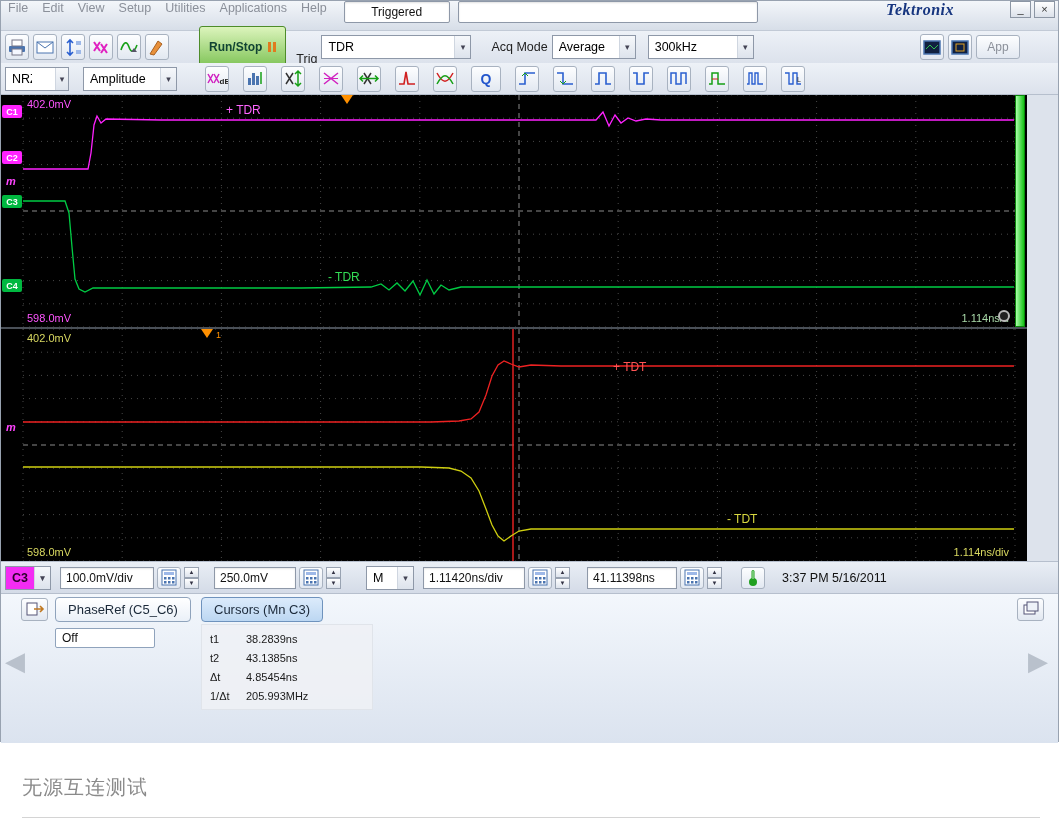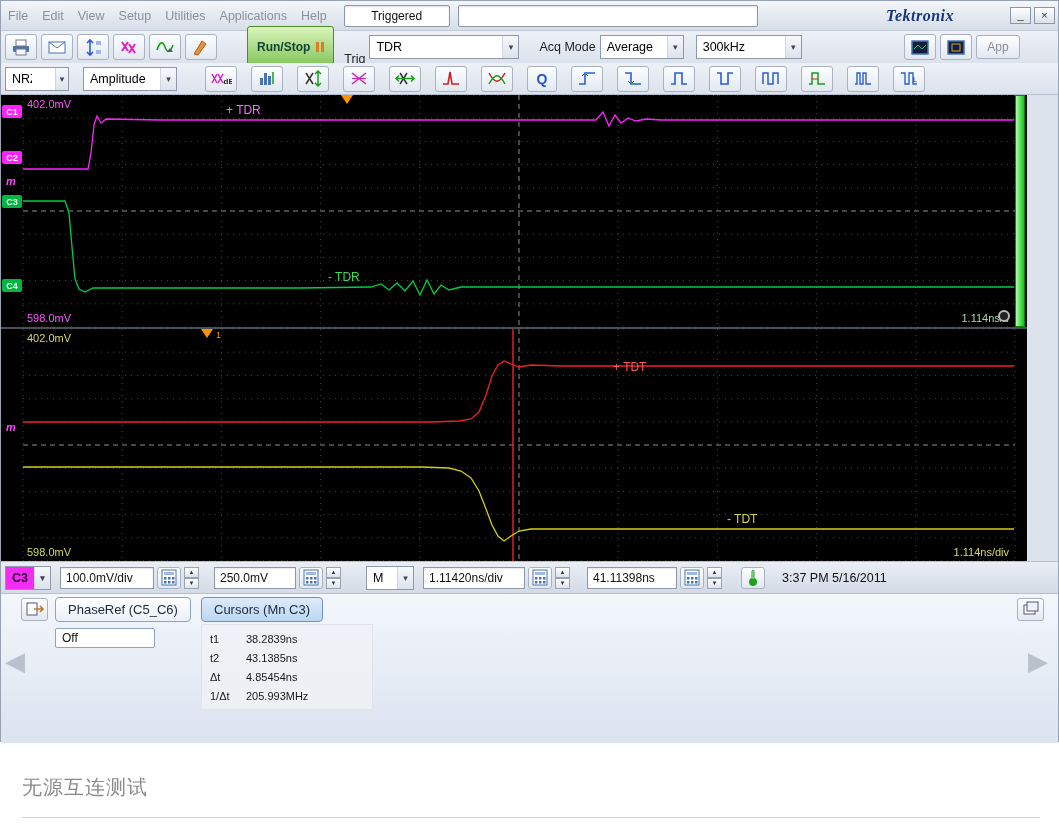--- a/index.html
+++ b/index.html
@@ -1,32 +1,32 @@
 <!DOCTYPE html>
 <html><head>
 <meta charset="utf-8">
 <style>
   *{margin:0;padding:0;box-sizing:border-box;}
   html,body{width:1059px;height:828px;background:#fff;font-family:"Liberation Sans",sans-serif;}
   .stage{position:relative;width:1059px;height:828px;background:#fff;overflow:hidden;}
   .window{position:absolute;left:0;top:0;width:1059px;height:742px;background:#dde3ec;border:1px solid #98a2b0;}
   
-  .menubar{position:absolute;left:0;top:0;width:100%;height:30px;background:linear-gradient(#f3f6fa,#d7dee8);display:flex;align-items:center;border-bottom:1px solid #c2cad6;}
+  .menubar{position:absolute;left:0;top:0;width:100%;height:30px;background:linear-gradient(#f3f6fa,#d7dee8);display:flex;align-items:flex-start;border-bottom:1px solid #c2cad6;}
   .menus{display:flex;align-items:center;}
   .menu-item{color:#8b909a;font-size:12.5px;padding:0 7px;cursor:default;}
   .status-box{height:22px;background:#fff;border:1px solid #8e98a8;border-radius:2px;font-size:12px;color:#111;display:flex;align-items:center;justify-content:center;box-shadow:inset 0 1px 2px rgba(0,0,0,.12);}
   .status-box.trig{width:106px;margin-left:10px;}
   .status-box.msg{width:300px;margin-left:8px;}
   .logo{font-family:"Liberation Serif",serif;font-style:italic;font-weight:bold;color:#16357f;font-size:16px;margin-left:auto;margin-right:56px;letter-spacing:.5px;}
   .winbtn{width:21px;height:17px;border:1px solid #8c96a4;background:linear-gradient(#ffffff,#dbe1ea);font-size:11px;line-height:11px;margin-right:3px;color:#333;cursor:pointer;}
   
   .toolbar{position:absolute;left:0;width:100%;height:32px;display:flex;align-items:center;padding:0 4px;background:linear-gradient(#edf1f7,#dce2ec);}
   #toolbar1{top:30px;gap:4px;}
   #toolbar2{top:62px;gap:14px;border-bottom:1px solid #b6bfcd;}
-  .icon-btn{width:32px;height:26px;border:1px solid #a8b2c0;border-radius:3px;background:linear-gradient(#fdfeff,#e2e8f1);display:flex;align-items:center;justify-content:center;cursor:pointer;flex:0 0 auto;}
+  .icon-btn{width:24px;height:26px;border:1px solid #a8b2c0;border-radius:3px;background:linear-gradient(#fdfeff,#e2e8f1);display:flex;align-items:center;justify-content:center;cursor:pointer;flex:0 0 auto;}
   .icon-btn.small{width:24px;height:22px;}
   .qbtn{color:#2255cc;font-weight:bold;font-size:14px;width:30px;}
   .runstop{height:43px;padding:0 9px;border:1px solid #4e8c2a;border-radius:3px;background:linear-gradient(#dcf4bc,#7cc254);font-size:12px;font-weight:bold;color:#143;display:flex;align-items:center;gap:6px;cursor:pointer;flex:0 0 auto;}
   .pause{width:8px;height:10px;border-left:3px solid #e07a1e;border-right:3px solid #e07a1e;display:inline-block;}
   .tlabel{font-size:12.5px;color:#222;flex:0 0 auto;}
   .combo{height:24px;background:#fff;border:1px solid #8e98a8;display:flex;align-items:center;font-size:12.5px;padding-left:6px;cursor:pointer;flex:0 0 auto;}
   .combo-text{white-space:nowrap;overflow:hidden;}
   .combo .arrow{margin-left:auto;width:16px;height:100%;display:flex;align-items:center;justify-content:center;color:#445;font-size:9px;border-left:1px solid #cfd6e0;background:linear-gradient(#f6f8fb,#dde3ec);}
   .combo.channel{background:#f32cf3;font-weight:bold;color:#2a002a;}
   .flexsp{flex:1 1 auto;}

